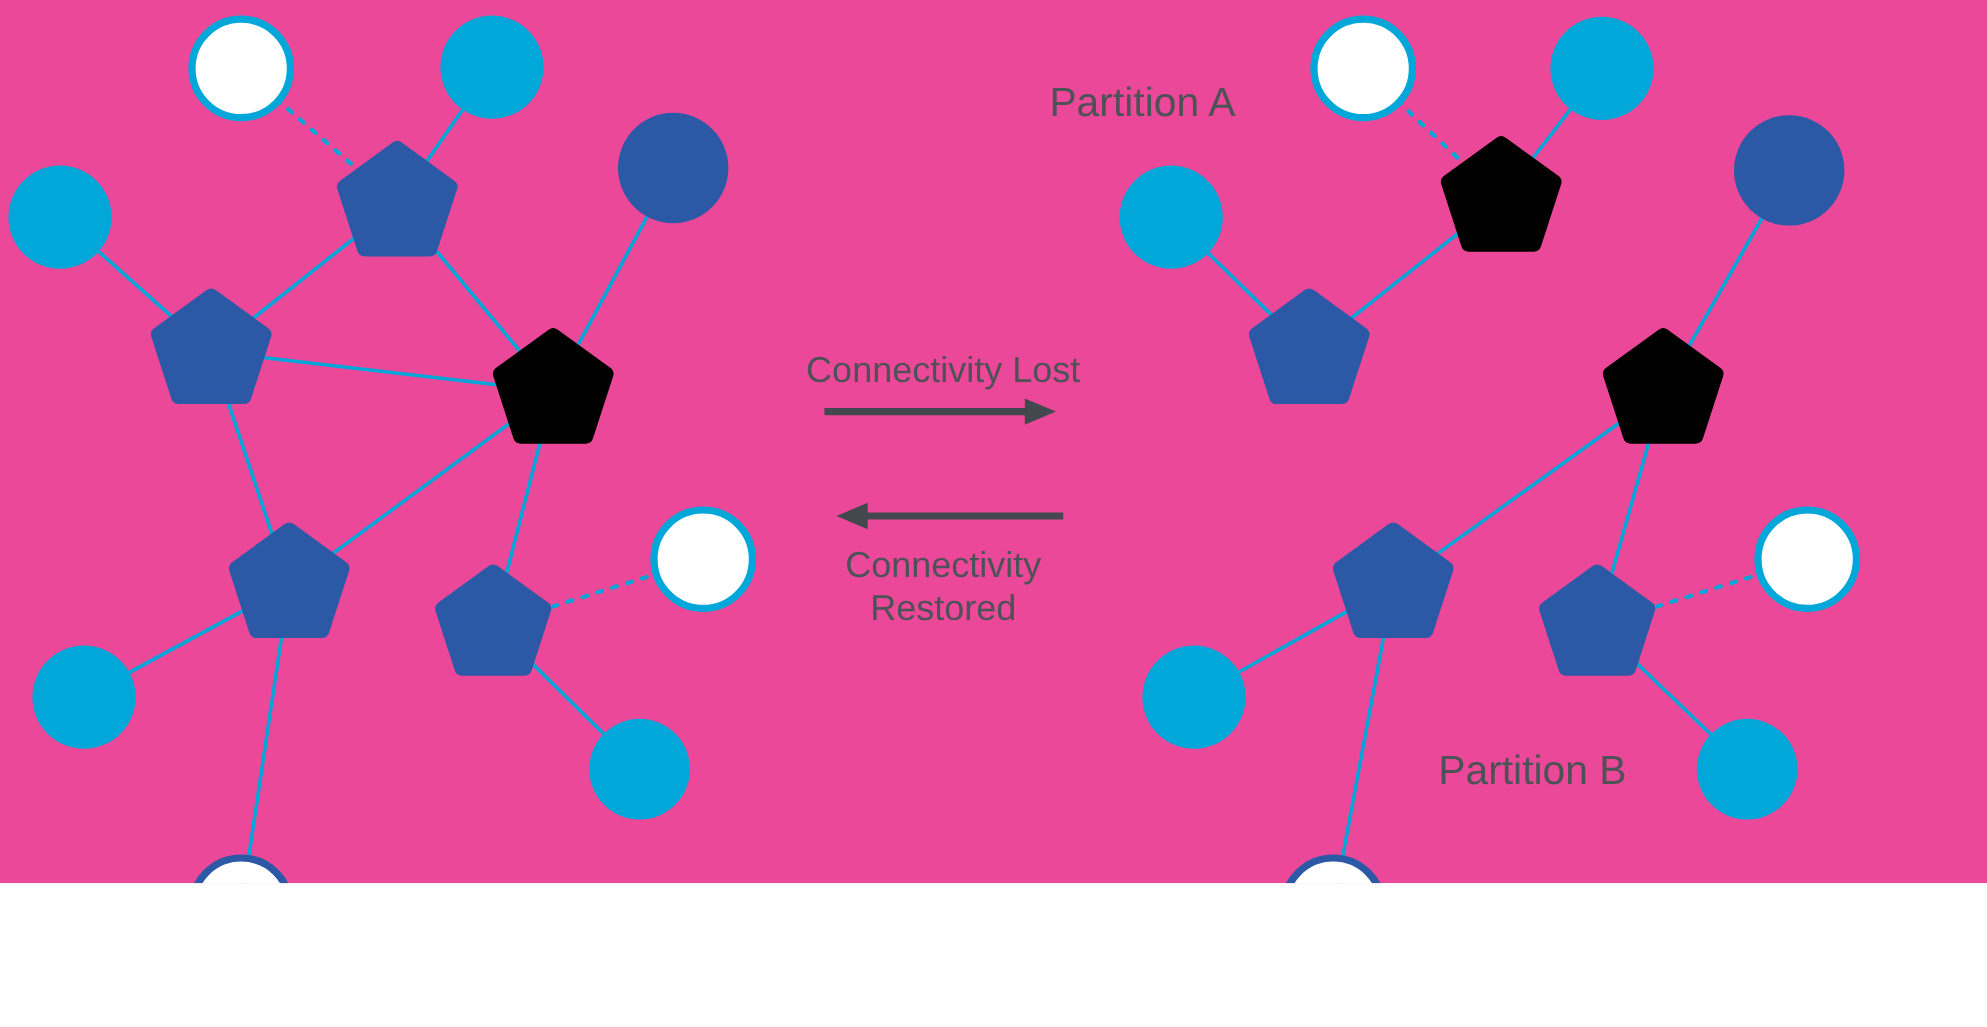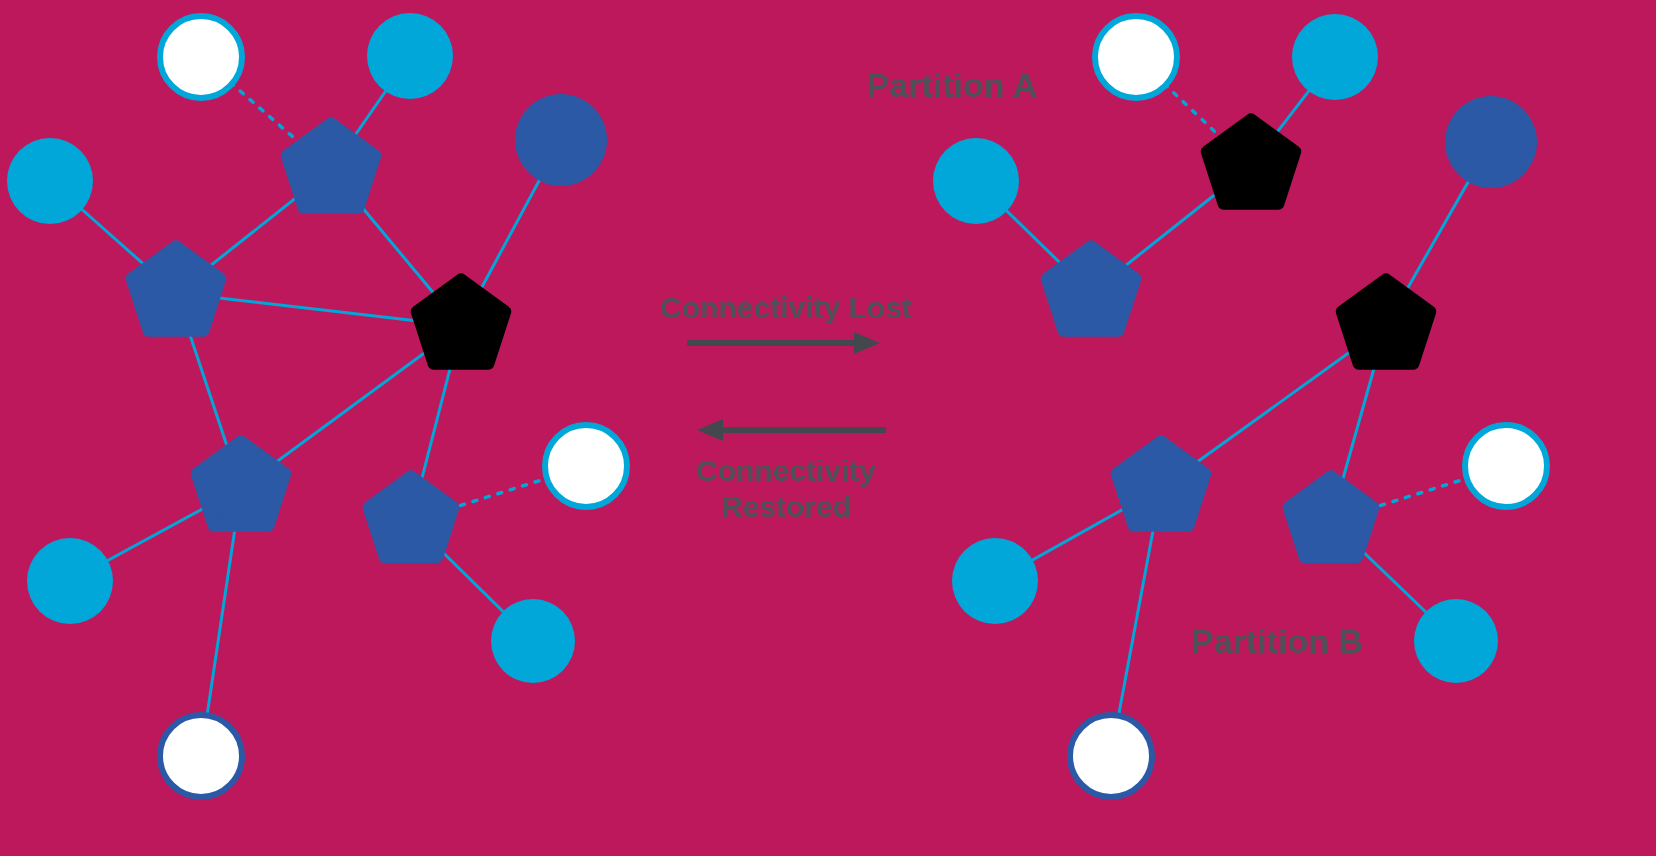--- a/index.html
+++ b/index.html
@@ -3,25 +3,24 @@
 <meta charset="utf-8">
 <style>
   html, body {
     margin: 0;
     padding: 0;
     background: #ffffff;
   }
   .canvas {
     position: relative;
     width: 1656px;
-    height: 856px;
-    background: #be185d;
+    height: 736px;
+    background: #ec4899;
     overflow: hidden;
     font-family: "Liberation Sans", sans-serif;
-    font-weight: bold;
   }
   svg {
     display: block;
     width: 1656px;
     height: 856px;
   }
   .edge {
     fill: none;
     stroke-width: 3;
   }

